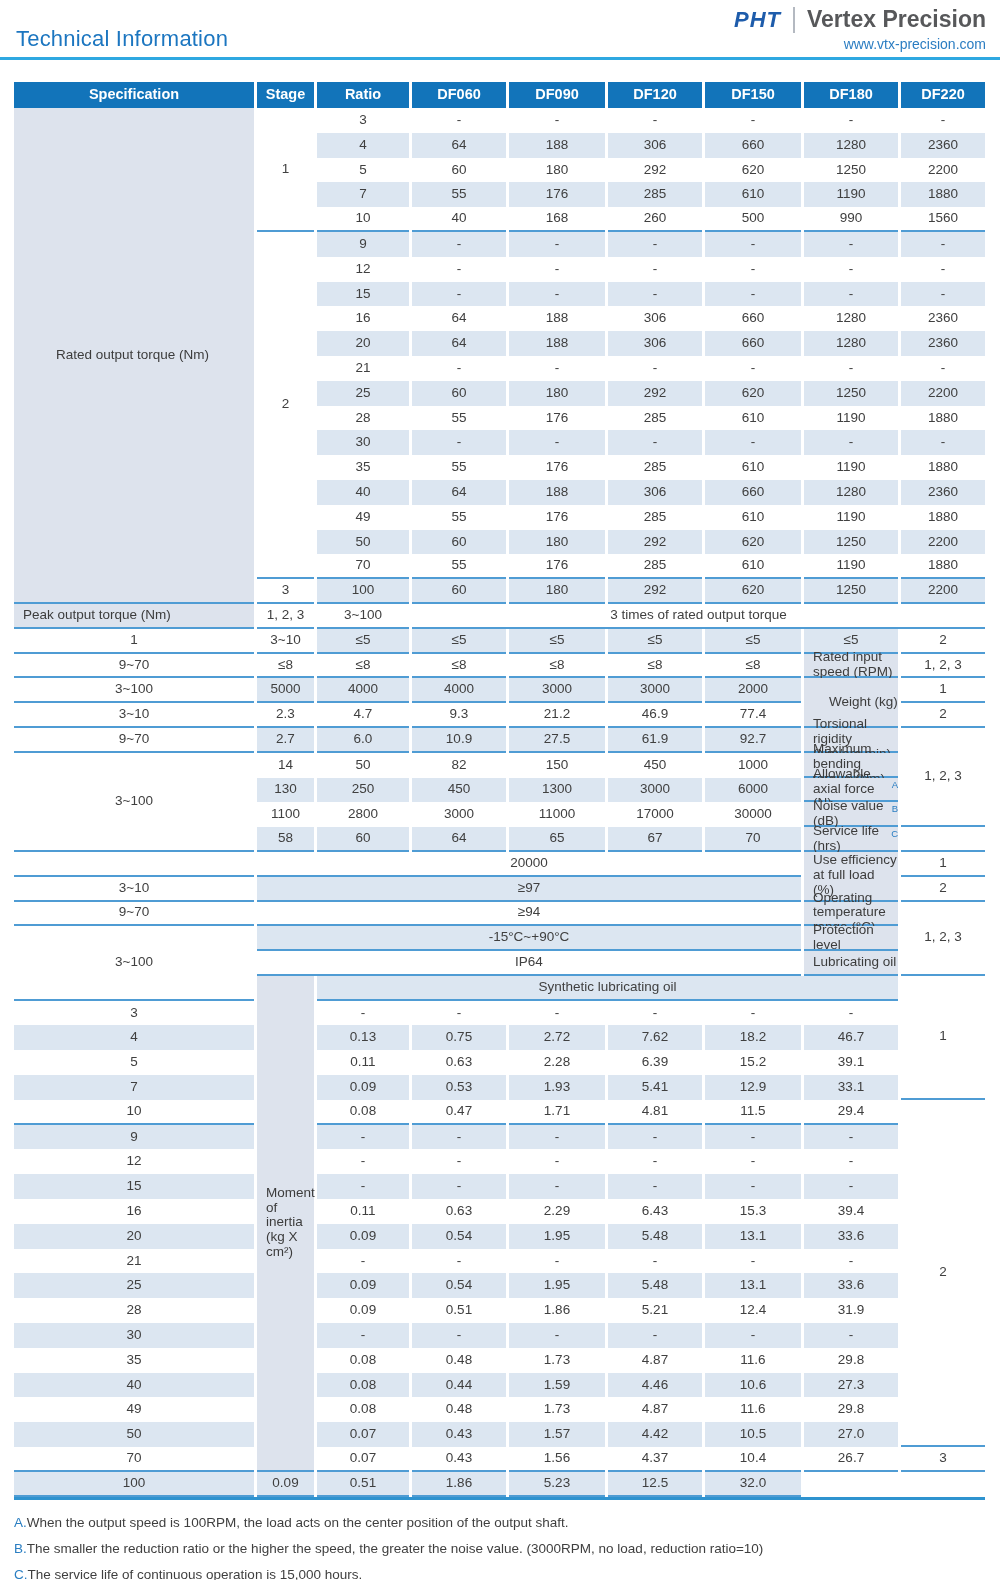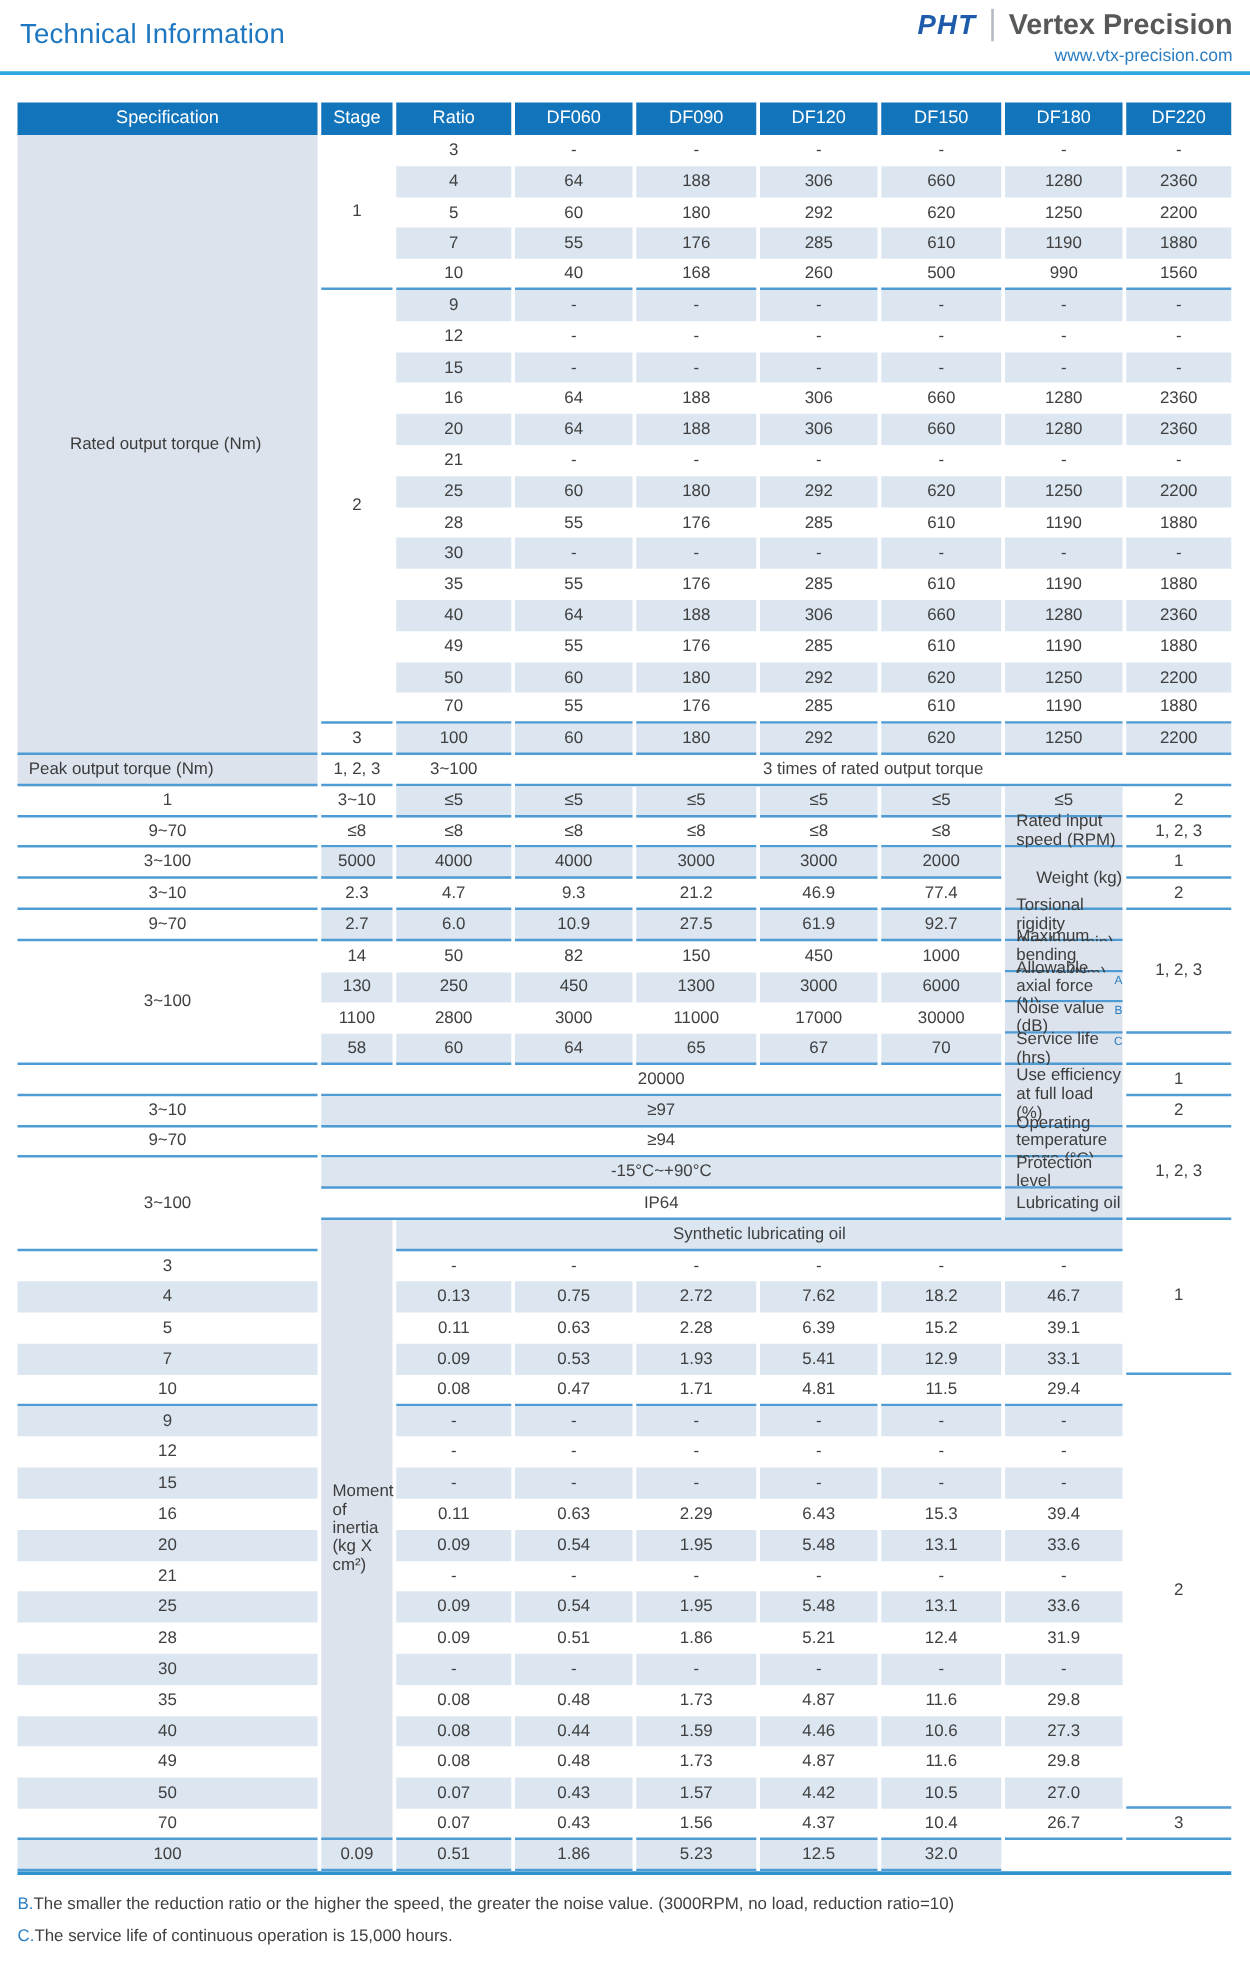--- a/index.html
+++ b/index.html
@@ -2,21 +2,21 @@
 <html><head>
 <meta charset="utf-8">
 <style>
   * { margin:0; padding:0; box-sizing:border-box; }
   body { background:#ffffff; font-family:"Liberation Sans", sans-serif; }
   .page { width:1000px; height:1580px; background:#fff; position:relative; overflow:hidden; }
 
   
   .hdr { height:60px; position:relative; }
   .hdr-rule { position:absolute; left:0; right:0; bottom:0; height:3px; background:#2fa8e1; }
-  .page-title { position:absolute; left:16px; bottom:20px; font-size:22px; color:#1c76c0; letter-spacing:0.2px; }
+  .page-title { position:absolute; left:16px; bottom:8px; font-size:22px; color:#1c76c0; letter-spacing:0.2px; }
   .brand { position:absolute; right:14px; top:6px; text-align:right; }
   .brand-top { display:flex; align-items:center; justify-content:flex-end; gap:12px; }
   .brand-logo { font-size:22px; font-weight:bold; font-style:italic; color:#1e5cab; letter-spacing:1px; }
   .brand-div { width:2px; height:26px; background:#b4b9c1; }
   .brand-name { font-size:23px; font-weight:bold; color:#57585a; }
   .brand-url { font-size:14px; color:#2b7dc2; margin-top:3px; }
 
   
   .grid {
     margin:22px 0 0 14px;
@@ -24,21 +24,21 @@
     display:grid;
     grid-template-columns:240px 57px 92px 94px 96px 94px 96px 94px 84px;
     grid-template-rows:26px;
     grid-auto-rows:24.8px;
     column-gap:3px;
     border-bottom:3px solid #2f93cf;
     font-size:13.5px;
     color:#404040;
   }
   .c { display:flex; align-items:center; justify-content:center; text-align:center; line-height:1.1; }
-  .hcell { background:#1274ba; color:#ffffff; font-weight:normal; font-size:14.5px; }
+  .hcell { background:#1274ba; color:#ffffff; font-weight:bold; font-size:14.5px; }
   .spec { background:#dde3ed; justify-content:flex-start; text-align:left; padding-left:9px; color:#3c3c3c; }
   .shaded { background:#dce6f1; }
   .bb { border-bottom:2px solid #4f9cd4; }
   .sp { grid-column:span 6; }
   sup { position:relative; top:-4px; font-size:9.5px; color:#2a7ec2; margin-left:2px; }
 
   
   .notes { margin:10px 0 0 14px; font-size:13.5px; color:#3f3f3f; }
   .note-line { line-height:26px; }
   .np { color:#2a7ec2; }
@@ -450,18 +450,19 @@
       <div class="c  shaded bb">100</div>
       <div class="c  shaded bb">0.09</div>
       <div class="c  shaded bb">0.51</div>
       <div class="c  shaded bb">1.86</div>
       <div class="c  shaded bb">5.23</div>
       <div class="c  shaded bb">12.5</div>
       <div class="c  shaded bb">32.0</div>
     </div>
 
   <div class="notes">
+    <div class="note-line"><span class="np">A.</span><span>When the output speed is 100RPM, the load acts on the center position of the output shaft.</span></div>
     <div class="note-line"><span class="np">B.</span><span>The smaller the reduction ratio or the higher the speed, the greater the noise value. (3000RPM, no load, reduction ratio=10)</span></div>
     <div class="note-line"><span class="np">C.</span><span>The service life of continuous operation is 15,000 hours.</span></div>
 
   </div>
 
 </div>
 
 </body></html>

